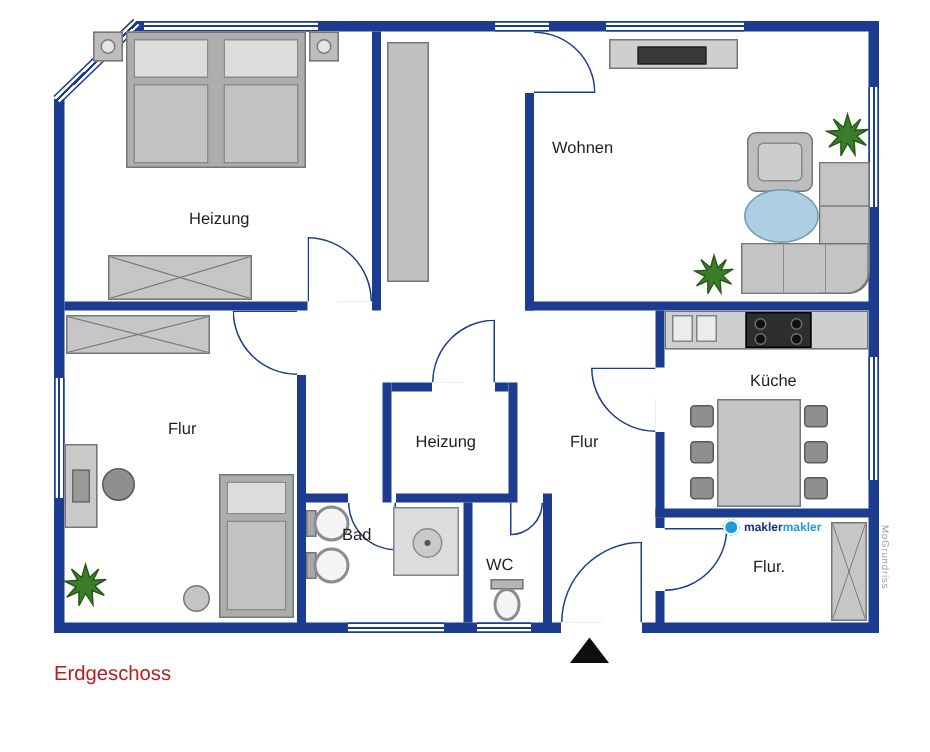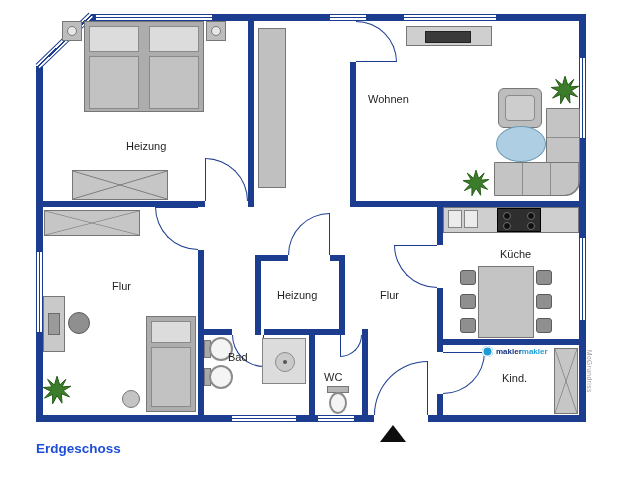--- a/index.html
+++ b/index.html
@@ -36,21 +36,21 @@
   .chair{position:absolute;background:#8f8f8f;border:1px solid #5a5a5a;border-radius:3px;box-sizing:border-box;}
   .burner{position:absolute;width:8px;height:8px;border-radius:50%;background:#101010;border:1.5px solid #6e6e6e;box-sizing:border-box;}
   .sofa-v{background:repeating-linear-gradient(to bottom,#c4c4c4 0 28px,#8d8d8d 28px 29px);}
   .sofa-h{background:repeating-linear-gradient(to right,#c4c4c4 0 27px,#8d8d8d 27px 28px);}
   #entrance-arrow{position:absolute;width:0;height:0;border-left:13px solid transparent;border-right:13px solid transparent;border-bottom:17px solid #0e0e0e;}
   #logo{position:absolute;display:flex;align-items:center;gap:3px;font-size:8px;font-weight:bold;}
   #logo .mark{width:11px;height:11px;border-radius:50%;background:#1f9cd7;box-shadow:inset 0 0 0 1.5px #fff,inset 0 0 0 3px #1f9cd7;}
   #logo .t1{color:#16327f;}
   #logo .t2{color:#1f9cd7;}
   #watermark{position:absolute;writing-mode:vertical-rl;font-size:6.5px;color:#9b9b9b;letter-spacing:.5px;}
-  #floor-title{position:absolute;font-size:13.5px;color:#1d4ed8;font-weight:bold;}
+  #floor-title{position:absolute;font-size:13.5px;color:#b91c1c;}
 </style>
 </head>
 <body>
 
 <div id="stage">
 
   <div class="wall" style="left:88px;top:14px;width:498px;height:7px"></div>
   <div class="wall" style="left:36px;top:66px;width:7px;height:356px"></div>
   <div class="wall" style="left:579px;top:14px;width:7px;height:408px"></div>
   <div class="wall" style="left:36px;top:415px;width:338px;height:7px"></div>
@@ -193,21 +193,21 @@
   </div>
 
   <div class="rl" style="left:126px;top:140px">Heizung</div>
   <div class="rl" style="left:368px;top:93px">Wohnen</div>
   <div class="rl" style="left:112px;top:280px">Flur</div>
   <div class="rl" style="left:277px;top:289px">Heizung</div>
   <div class="rl" style="left:380px;top:289px">Flur</div>
   <div class="rl" style="left:500px;top:248px">Küche</div>
   <div class="rl" style="left:228px;top:351px">Bad</div>
   <div class="rl" style="left:324px;top:371px">WC</div>
-  <div class="rl" style="left:502px;top:372px">Kind.</div>
+  <div class="rl" style="left:502px;top:372px">Flur.</div>
 
   <div id="entrance-arrow" style="left:380px;top:425px"></div>
 
   <div id="logo" style="left:482px;top:346px">
     <span class="mark"></span>
     <span class="t1">makler</span>
       <span class="t2" style="margin-left:-3px">makler</span>
   </div>
 
   <div id="watermark" style="left:586px;top:350px">MoGrundriss</div>

